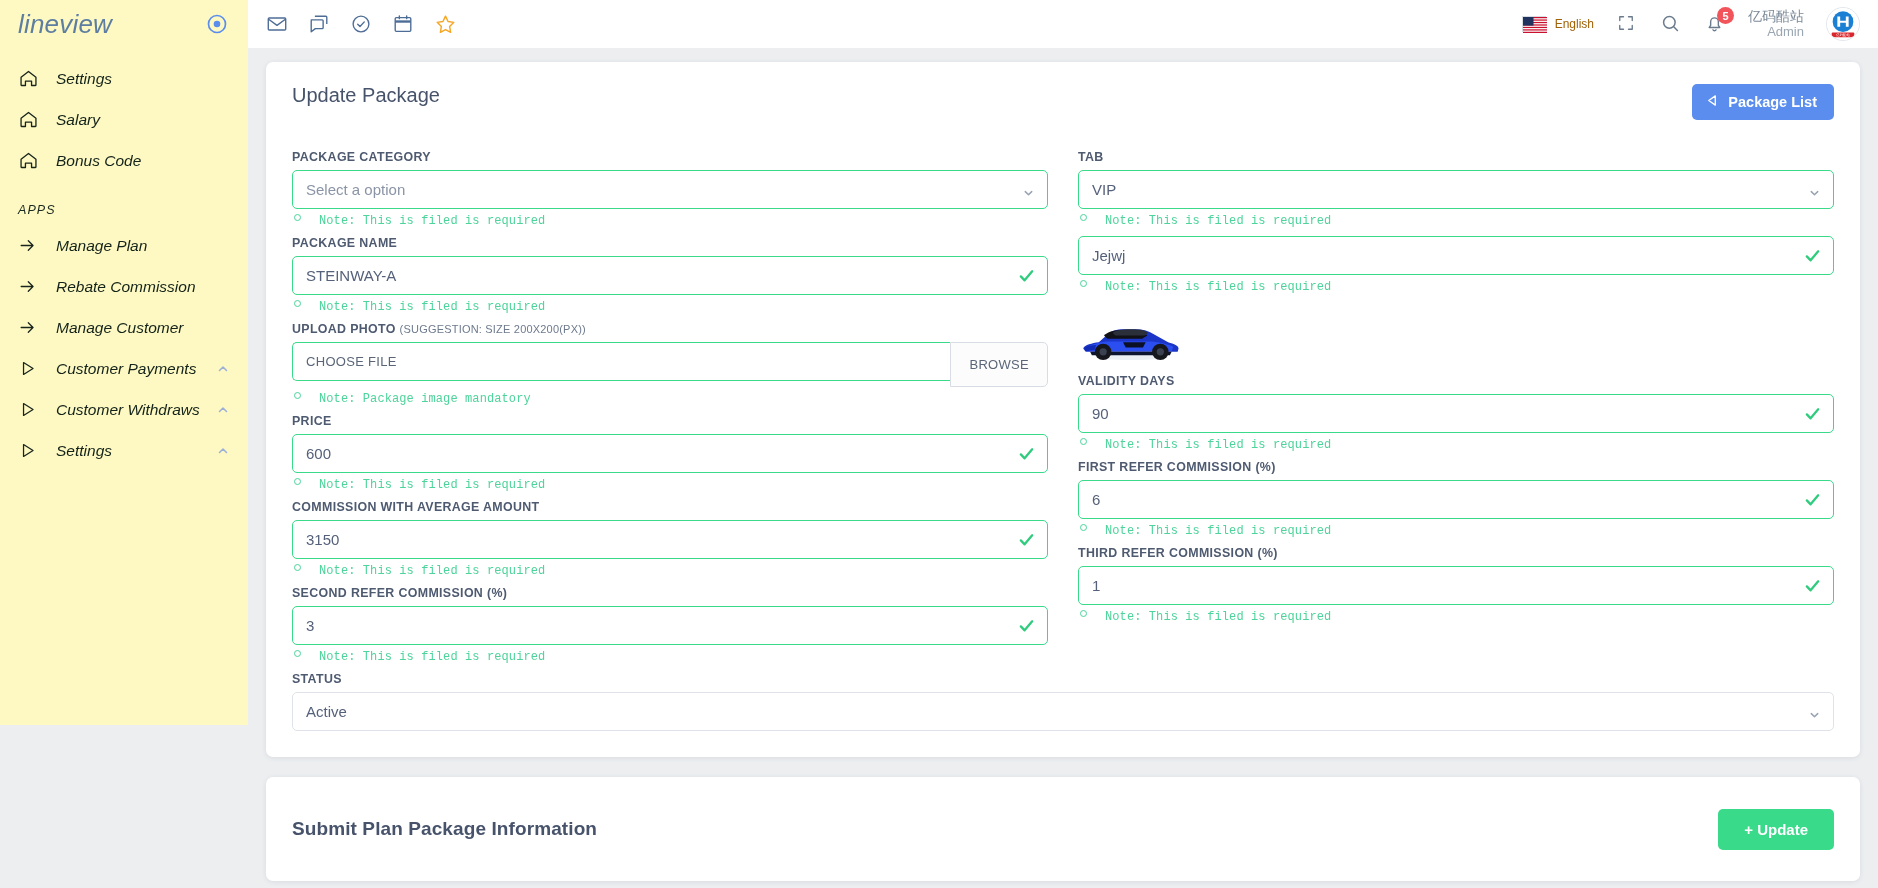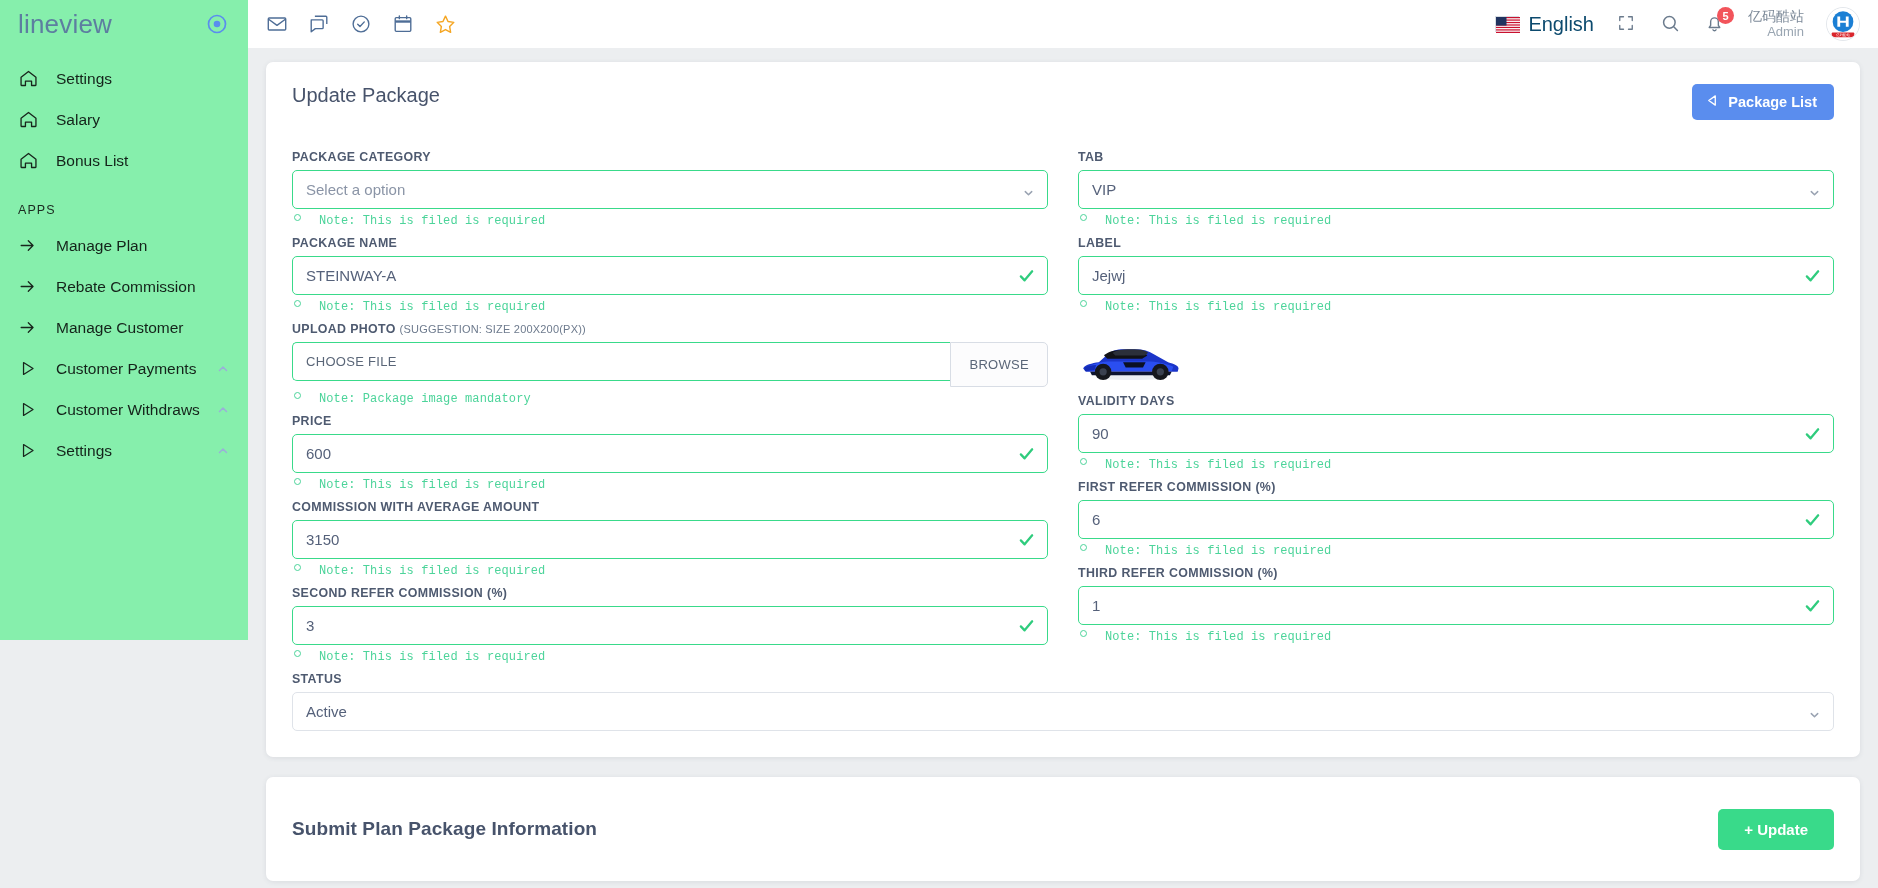--- a/index.html
+++ b/index.html
@@ -7,24 +7,25 @@
   html, body {
     width: 1878px; height: 888px;
     overflow: hidden;
     font-family: "Liberation Sans", sans-serif;
     background: #eceef0;
   }
   body { display: flex; }
 
   
   .sidebar {
-    width: 248px; min-width: 248px; height: 640px;
-    background: #86efac;
+    width: 248px; min-width: 248px; height: 725px;
+    background: #fef9c3;
     position: relative;
     overflow: hidden;
+    font-style: italic;
   }
   .brand-row {
     height: 48px;
     display: flex; align-items: center; justify-content: space-between;
     padding: 0 20px 0 18px;
   }
   .brand-name {
     font-size: 26px; font-weight: 400; letter-spacing: .2px;
     color: #5d7ea0;
   }
@@ -56,21 +57,21 @@
     position: relative; z-index: 5;
   }
   .topbar-left { display: flex; align-items: center; gap: 20px; padding-left: 4px; }
   .tb-ico { width: 22px; height: 22px; display: block; cursor: pointer; }
   .topbar-spacer { flex: 1 1 auto; }
   .topbar-right { display: flex; align-items: center; gap: 22px; }
   .lang { display: flex; align-items: center; gap: 9px; cursor: pointer; }
   .flag {
     width: 24px; height: 16px; display: block; border: 1px solid #d8dde3;
   }
-  .lang-text { color: #0c4a6e; font-size: 20px; }
+  .lang-text { color: #a16207; font-size: 12px; }
   .bell-wrap { position: relative; cursor: pointer; }
   .badge {
     position: absolute; top: -6px; right: -8px;
     min-width: 17px; height: 17px; border-radius: 9px;
     background: #f2545b; color: #fff;
     font-size: 11px; font-weight: 700;
     display: flex; align-items: center; justify-content: center;
     padding: 0 4px;
   }
   .user-block { text-align: right; line-height: 1.15; cursor: pointer; }
@@ -216,21 +217,21 @@
           </svg>
       </span>
       <span class="nav-label">Salary</span>
     </div>
     <div class="nav-item">
       <span class="nav-ico">
         <svg viewBox="0 0 24 24" width="21" height="21" fill="none" stroke="#18251c" stroke-width="1.5" stroke-linecap="round" stroke-linejoin="round">
             <path d="M3.5 10.5 12 4l8.5 6.5V19a1 1 0 0 1-1 1h-4v-5h-7v5h-4a1 1 0 0 1-1-1z"></path>
           </svg>
       </span>
-      <span class="nav-label">Bonus List</span>
+      <span class="nav-label">Bonus Code</span>
     </div>
 
     <div class="nav-section">APPS</div>
 
     <div class="nav-item">
       <span class="nav-ico">
         <svg viewBox="0 0 24 24" width="19" height="19" fill="none" stroke="#18251c" stroke-width="1.6" stroke-linecap="round" stroke-linejoin="round">
             <path d="M4 12h15M13 6l6 6-6 6"></path>
           </svg>
       </span>
@@ -520,21 +521,20 @@
                   </svg>
               </span>
             </div>
             <div class="note">
               <span class="note-ring"></span>
               <span>Note: This is filed is required</span>
             </div>
           </div>
 
           <div class="fld">
-            <label class="fld-label">LABEL</label>
             <div class="inp-wrap">
               <input class="inp" value="Jejwj" style="">
               <span class="tick">
                 <svg viewBox="0 0 18 18" width="17" height="17" fill="none" stroke="#2fcc7d" stroke-width="2.4" stroke-linecap="round" stroke-linejoin="round">
                     <path d="m3 9.4 4 4.2L15 4"></path>
                   </svg>
               </span>
             </div>
             <div class="note">
               <span class="note-ring"></span>

